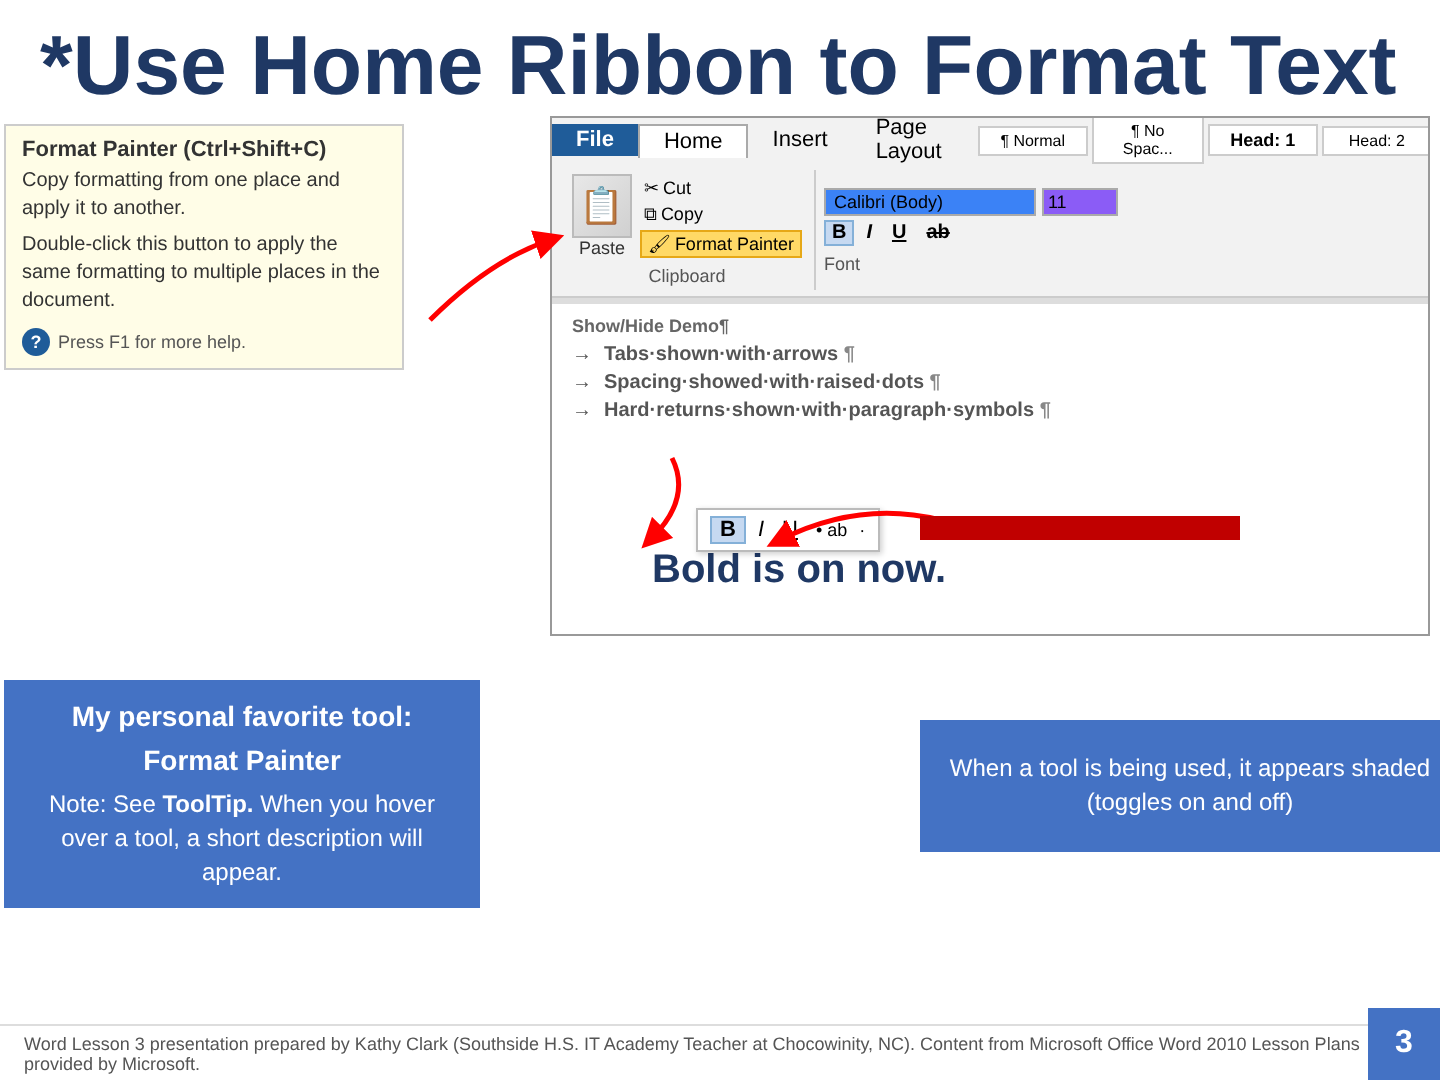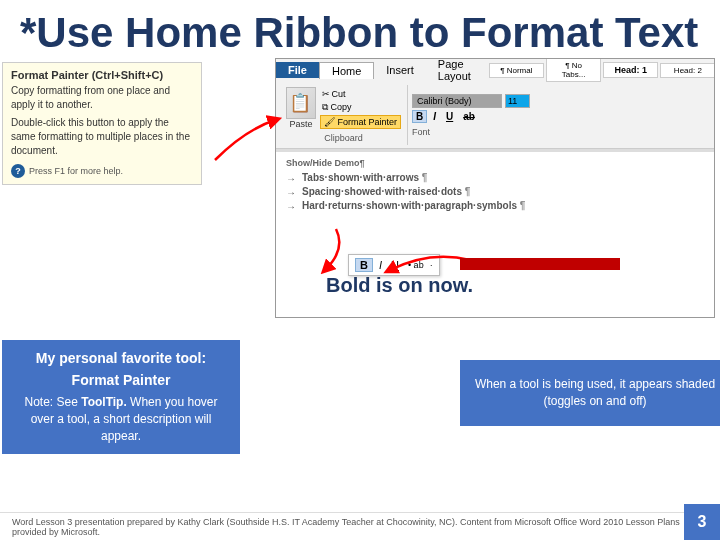--- a/index.html
+++ b/index.html
@@ -301,31 +301,31 @@
       padding: 2px 4px;
       font-size: 9px;
     }
     .font-row1 {
       display: flex;
       align-items: center;
       gap: 3px;
     }
     .font-selector {
       border: 1px solid #aaa;
-      background: #a3a3a3;
+      background: #3b82f6;
       padding: 1px 4px;
       font-size: 9px;
-      width: 90px;
+      width: 106px;
     }
     .size-selector {
       border: 1px solid #aaa;
-      background: #0ea5e9;
+      background: #8b5cf6;
       padding: 1px 2px;
       font-size: 9px;
-      width: 25px;
+      width: 38px;
     }
     .font-row2 {
       display: flex;
       align-items: center;
       gap: 2px;
     }
     .fmt-btn {
       font-size: 10px;
       font-weight: bold;
       border: 1px solid transparent;
@@ -349,21 +349,21 @@
 
   <div class="ribbon">
     <div class="ribbon-tabs">
       <div class="ribbon-tab file">File</div>
       <div class="ribbon-tab active">Home</div>
       <div class="ribbon-tab">Insert</div>
       <div class="ribbon-tab">Page Layout</div>
 
       <div style="display:flex; gap:2px; margin-left:6px; align-items:center;">
         <div class="style-item" style="font-size:8px;">¶ Normal</div>
-        <div class="style-item" style="font-size:8px;">¶ No Tabs...</div>
+        <div class="style-item" style="font-size:8px;">¶ No Spac...</div>
         <div class="style-item heading1" style="font-size:9px; font-weight:bold;">Head: 1</div>
         <div class="style-item" style="font-size:8px;text-align:center;">Head: 2</div>
         <div class="style-item big" style="font-size:13px; font-weight:bold; color:#1f3864; min-width:35px;">Title</div>
 
       </div>
     </div>
 
     <div class="ribbon-body">
 
       <div class="ribbon-group">

